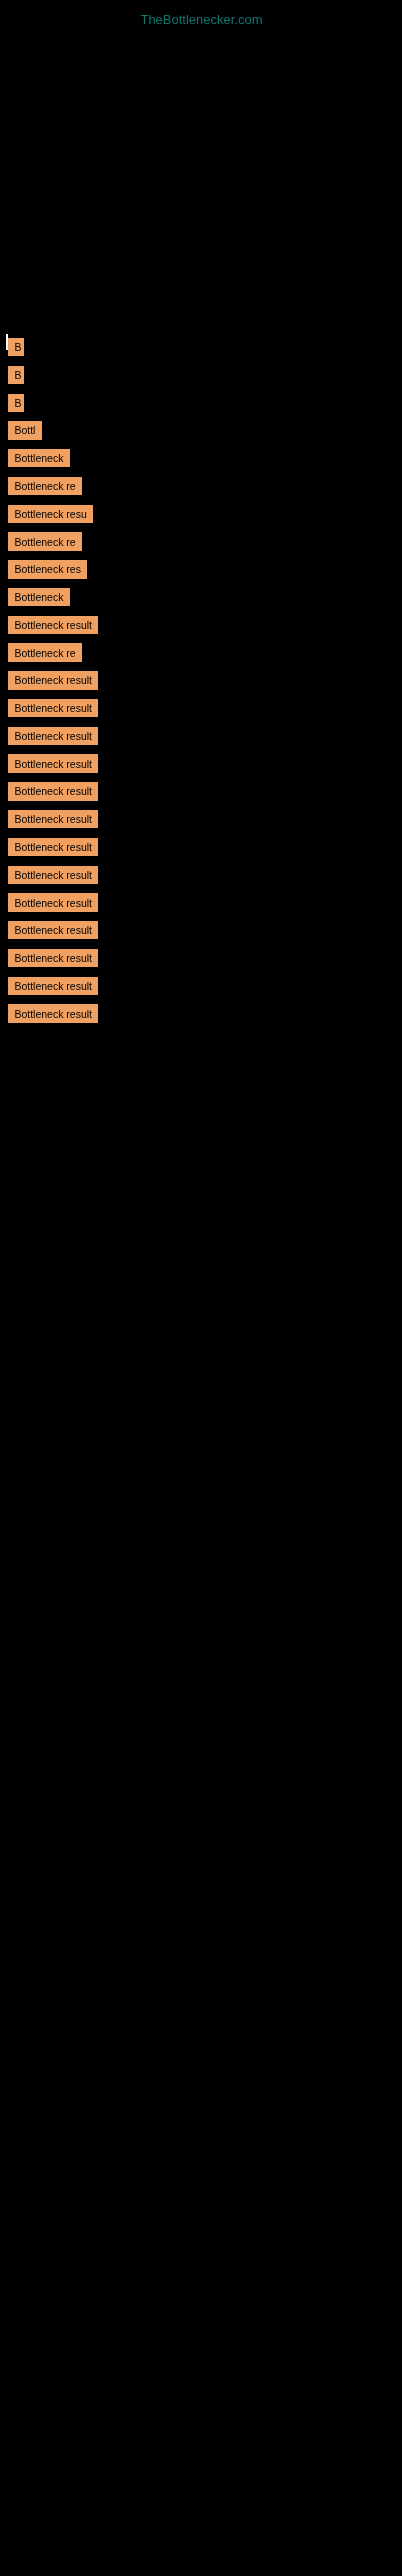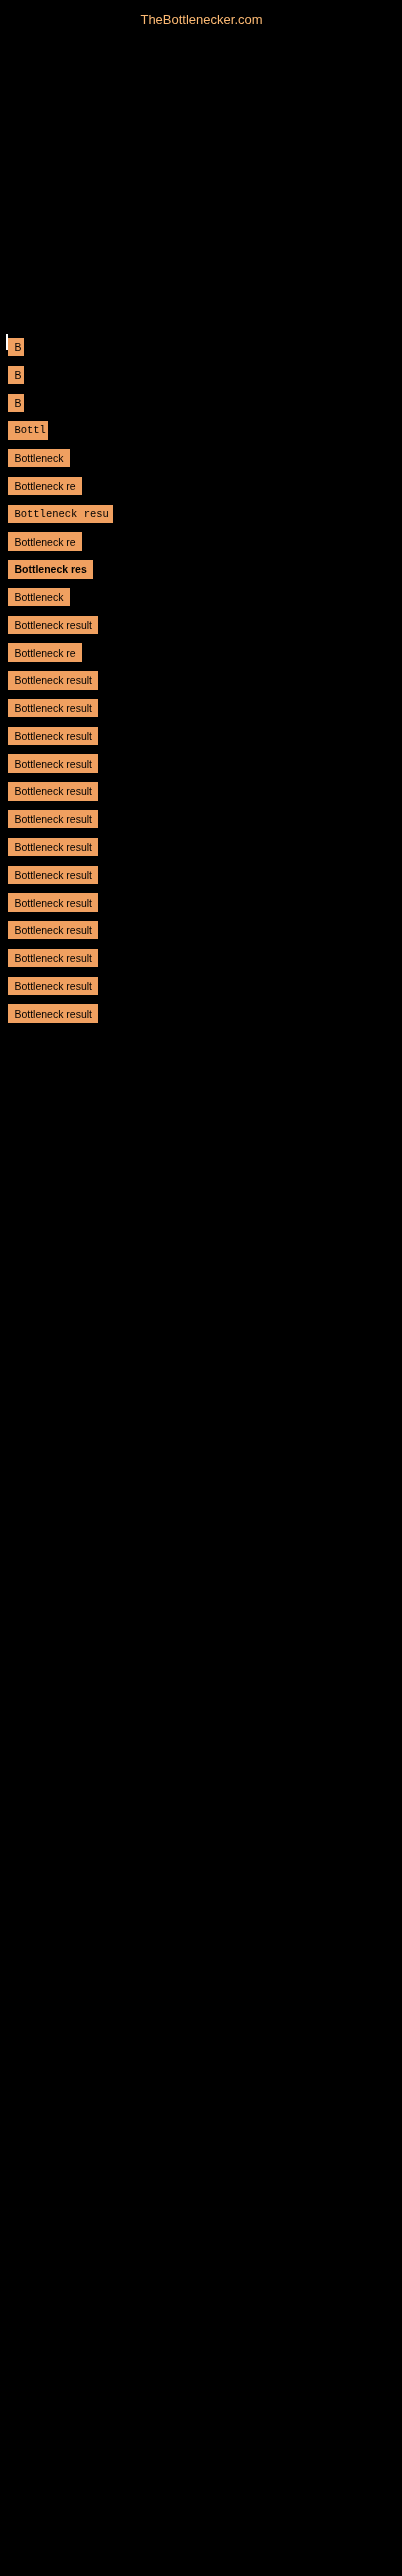--- a/index.html
+++ b/index.html
@@ -10,21 +10,21 @@
 
     body {
       background-color: #000000;
       width: 403px;
       min-height: 2576px;
       font-family: Arial, sans-serif;
       position: relative;
     }
 
     .site-title {
-      color: #fdba74;
+      color: #0f766e;
       font-size: 13px;
       text-align: center;
       padding: 8px 8px;
       position: absolute;
       top: 4px;
       left: 0;
       right: 0;
     }
 
     .bottleneck-items-container {
@@ -62,26 +62,26 @@
 <body>
 
 <div class="site-title">TheBottlenecker.com</div>
 
 <div class="cursor-line"></div>
 
 <div class="bottleneck-items-container" id="items-container">
 <div class="bottleneck-item"><span class="bottleneck-label" style="max-width: 16px; overflow: hidden;">B</span></div>
     <div class="bottleneck-item"><span class="bottleneck-label" style="max-width: 16px; overflow: hidden;">B</span></div>
     <div class="bottleneck-item"><span class="bottleneck-label" style="max-width: 16px; overflow: hidden;">B</span></div>
-    <div class="bottleneck-item"><span class="bottleneck-label" style="max-width: 40px; overflow: hidden; font-family: Liberation Mono, monospace;">Bottl</span></div>
+    <div class="bottleneck-item"><span class="bottleneck-label" style="max-width: 40px; overflow: hidden;">Bottl</span></div>
     <div class="bottleneck-item"><span class="bottleneck-label" style="max-width: 64px; overflow: hidden;">Bottleneck</span></div>
     <div class="bottleneck-item"><span class="bottleneck-label" style="max-width: 89px; overflow: hidden;">Bottleneck re</span></div>
-    <div class="bottleneck-item"><span class="bottleneck-label" style="max-width: 105px; overflow: hidden; font-family: Liberation Mono, monospace;">Bottleneck resu</span></div>
+    <div class="bottleneck-item"><span class="bottleneck-label" style="max-width: 105px; overflow: hidden;">Bottleneck resu</span></div>
     <div class="bottleneck-item"><span class="bottleneck-label" style="max-width: 89px; overflow: hidden;">Bottleneck re</span></div>
-    <div class="bottleneck-item"><span class="bottleneck-label" style="max-width: 97px; overflow: hidden; font-weight: bold;">Bottleneck res</span></div>
+    <div class="bottleneck-item"><span class="bottleneck-label" style="max-width: 97px; overflow: hidden;">Bottleneck res</span></div>
     <div class="bottleneck-item"><span class="bottleneck-label" style="max-width: 64px; overflow: hidden;">Bottleneck</span></div>
     <div class="bottleneck-item"><span class="bottleneck-label" style="max-width: 117px; overflow: hidden;">Bottleneck result</span></div>
     <div class="bottleneck-item"><span class="bottleneck-label" style="max-width: 89px; overflow: hidden;">Bottleneck re</span></div>
     <div class="bottleneck-item"><span class="bottleneck-label" style="max-width: 117px; overflow: hidden;">Bottleneck result</span></div>
     <div class="bottleneck-item"><span class="bottleneck-label" style="max-width: 117px; overflow: hidden;">Bottleneck result</span></div>
     <div class="bottleneck-item"><span class="bottleneck-label" style="max-width: 117px; overflow: hidden;">Bottleneck result</span></div>
     <div class="bottleneck-item"><span class="bottleneck-label" style="max-width: 117px; overflow: hidden;">Bottleneck result</span></div>
     <div class="bottleneck-item"><span class="bottleneck-label" style="max-width: 117px; overflow: hidden;">Bottleneck result</span></div>
     <div class="bottleneck-item"><span class="bottleneck-label" style="max-width: 117px; overflow: hidden;">Bottleneck result</span></div>
     <div class="bottleneck-item"><span class="bottleneck-label" style="max-width: 117px; overflow: hidden;">Bottleneck result</span></div>

